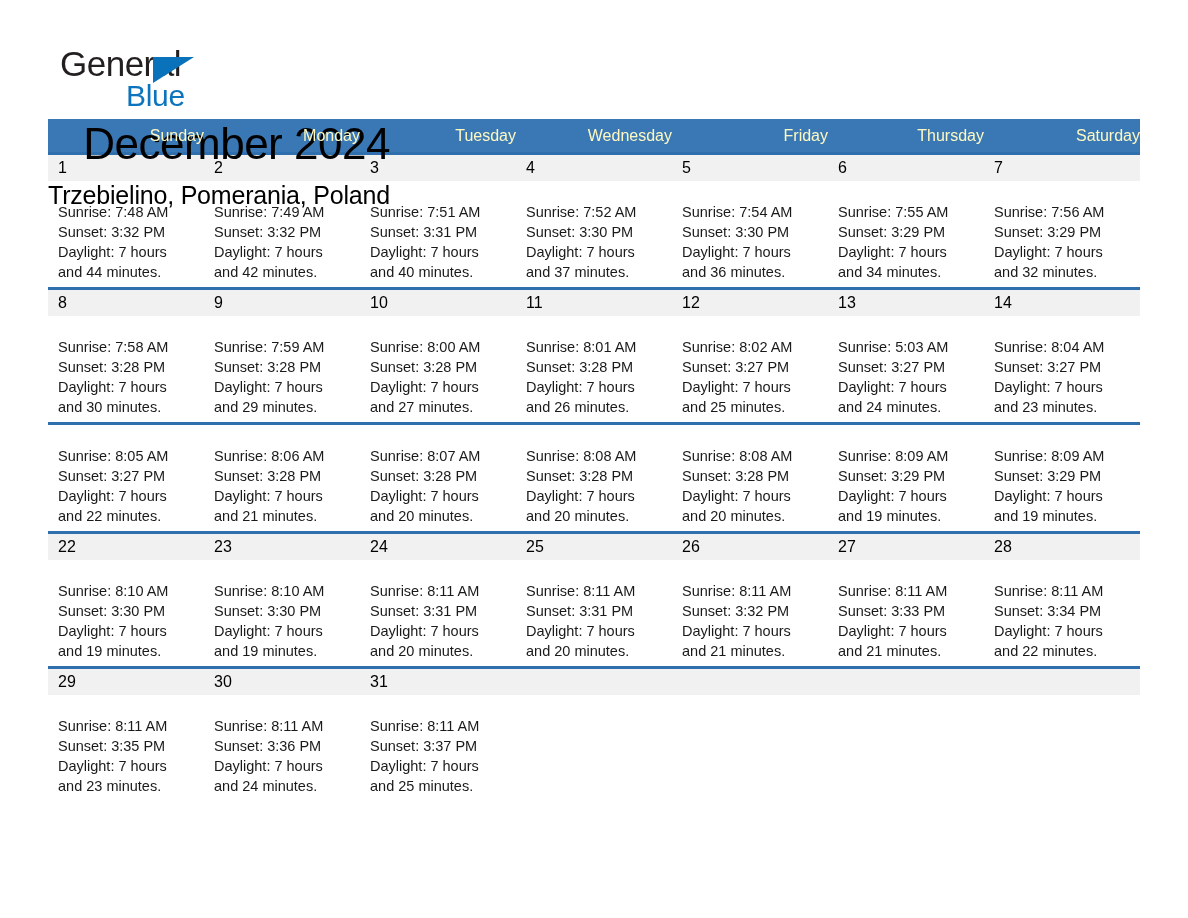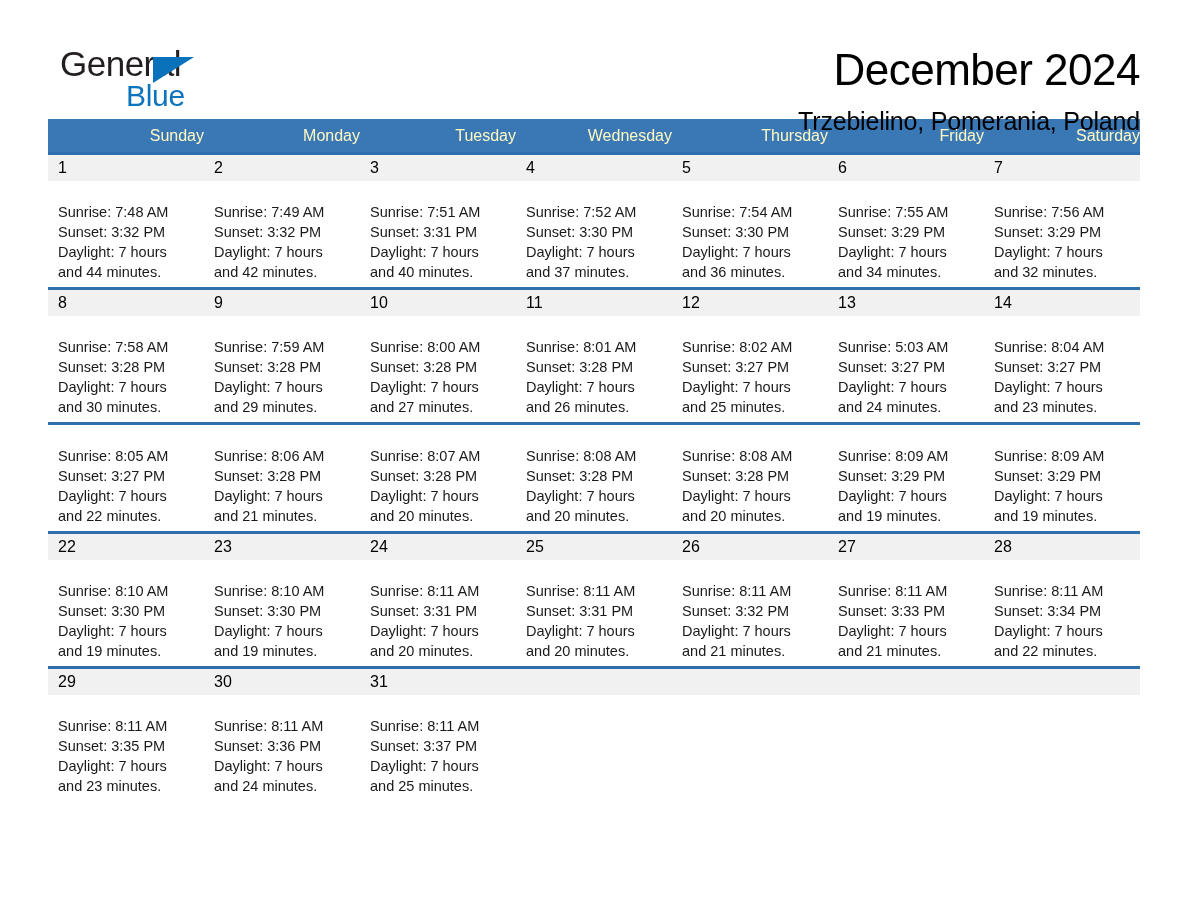--- a/index.html
+++ b/index.html
@@ -22,20 +22,21 @@
     padding: 0 48px;
   }
 
   
   .top {
     display: flex;
     align-items: flex-start;
     justify-content: space-between;
     padding-top: 44px;
     height: 116px;
+    flex-direction: column;
   }
   .logo {
     position: relative;
     width: 200px;
     height: 74px;
     flex: 0 0 auto;
   }
   .logo-general {
     position: absolute;
     left: 12px;
@@ -164,22 +165,22 @@
     </div>
 
   </div>
 
   <div class="calendar">
     <div class="weekday-row" id="weekday-row">
         <div class="weekday">Sunday</div>
         <div class="weekday">Monday</div>
         <div class="weekday">Tuesday</div>
         <div class="weekday">Wednesday</div>
+        <div class="weekday">Friday</div>
         <div class="weekday">Thursday</div>
-        <div class="weekday">Friday</div>
         <div class="weekday">Saturday</div>
       </div>
     <div id="weeks-container">
         <div class="week">
           <div class="week-topline"></div>
           <div class="daynum-row">
             <div class="daynum">1</div>
             <div class="daynum">2</div>
             <div class="daynum">3</div>
             <div class="daynum">4</div>

